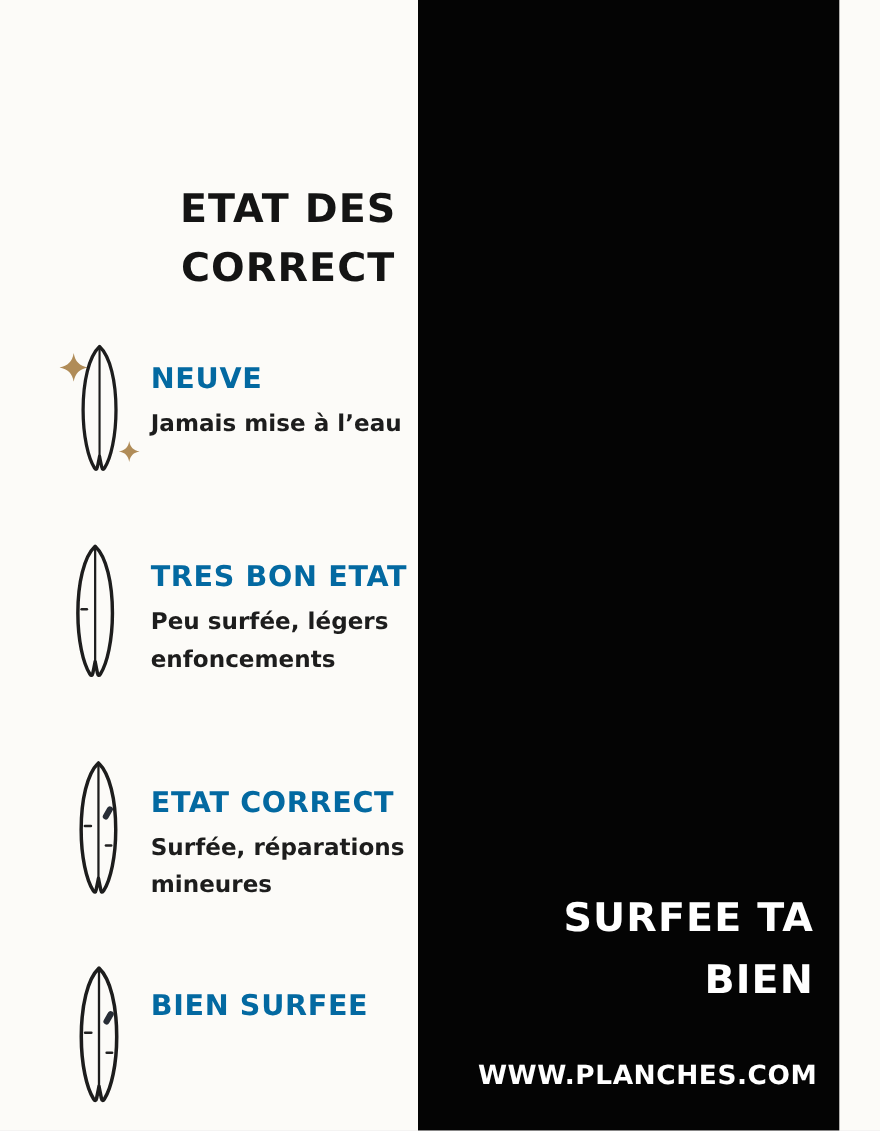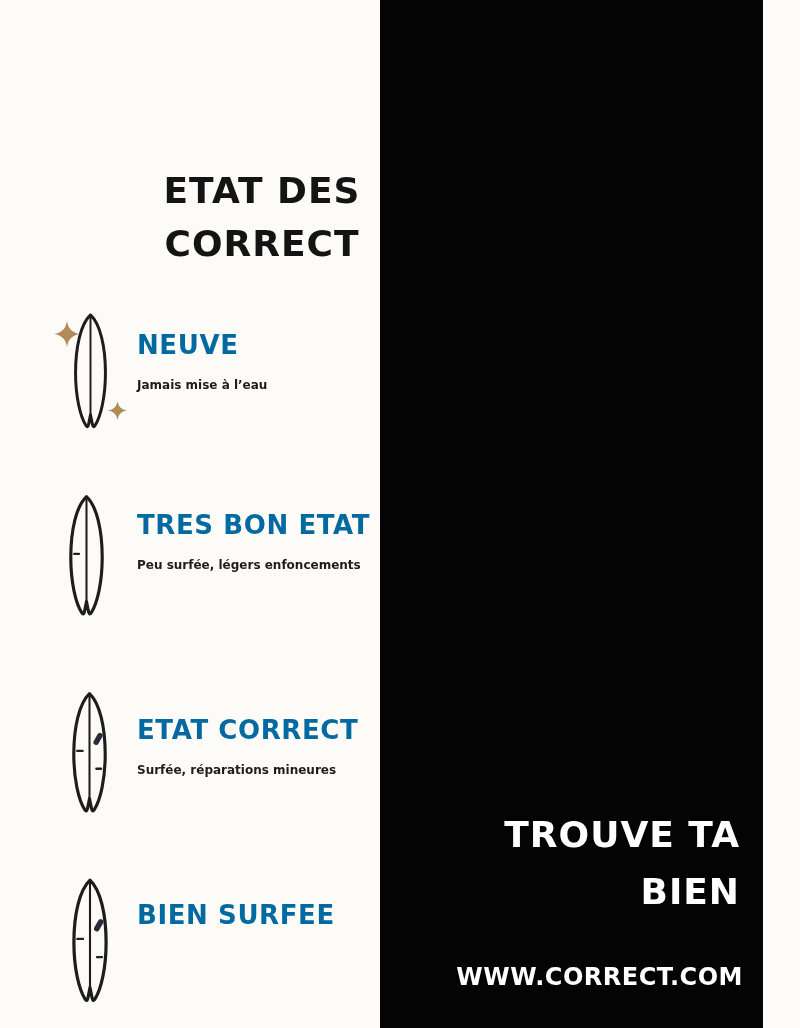--- a/index.html
+++ b/index.html
@@ -21,21 +21,21 @@
   .item { position:absolute; left:0; width:380px; height:145px; }
   .board-svg { position:absolute; display:block; }
   .sparkle { position:absolute; display:block; }
   .item-text { position:absolute; left:137px; }
   .item-heading {
     font-size:26px; font-weight:bold; letter-spacing:0.6px; color:#0369a1;
     white-space:nowrap;
   }
   .item-desc {
     margin-top:8px; max-width:232px;
-    font-size:12px; font-weight:bold; line-height:34px; color:#1d1d1d;
+    font-size:21px; font-weight:bold; line-height:34px; color:#1d1d1d;
   }
   .tagline {
     position:absolute; right:60px; top:806px; margin:0;
     text-align:right; color:#ffffff; font-size:36px; font-weight:bold;
     line-height:57px; letter-spacing:1px;
   }
   .tagline span { display:block; }
   .website {
     position:absolute; right:57px; top:963px;
     color:#ffffff; font-size:24px; font-weight:bold; letter-spacing:0.5px;
@@ -104,18 +104,18 @@
       <rect x="38.5" y="58" width="8" height="19" rx="4" transform="rotate(30 42.5 67.5)" fill="#282d36"></rect>
       <path d="M12 87 L20 87" stroke="#222222" stroke-width="3.4" stroke-linecap="round"></path>
       <path d="M40 113 L47 113" stroke="#222222" stroke-width="3.4" stroke-linecap="round"></path>
     </svg>
     <div class="item-text" style="top:26px;text-align:right;">
       <div class="item-heading">BIEN SURFEE</div>
     </div>
   </div>
 
   <h2 class="tagline">
-    <span>TROUVE TA</span>
+    <span>SURFEE TA</span>
     <span>BIEN</span>
   </h2>
-  <div class="website">WWW.CORRECT.COM</div>
+  <div class="website">WWW.PLANCHES.COM</div>
 
 </div>
 
 </body></html>

